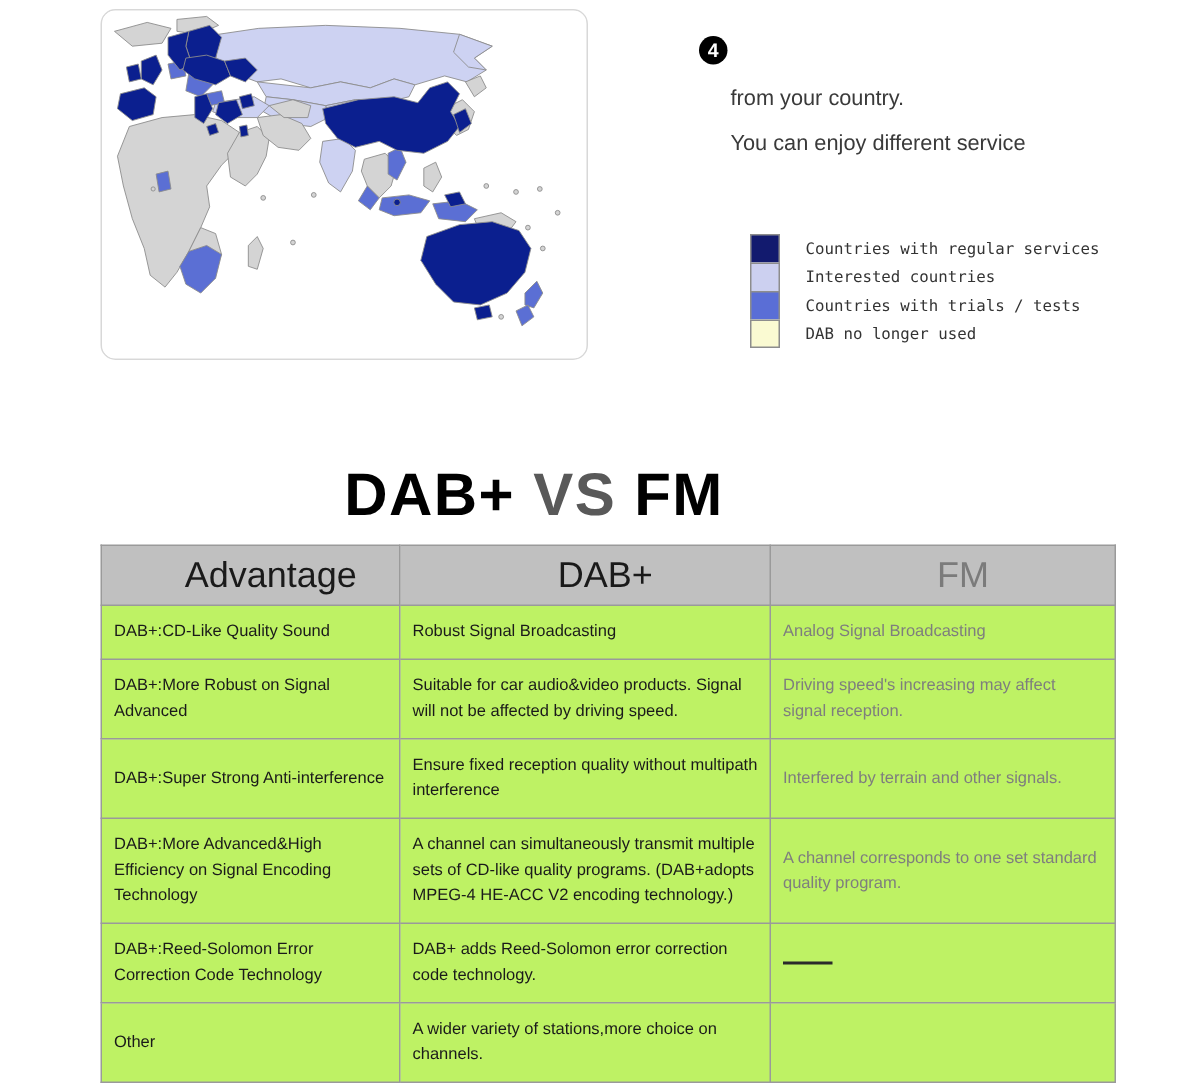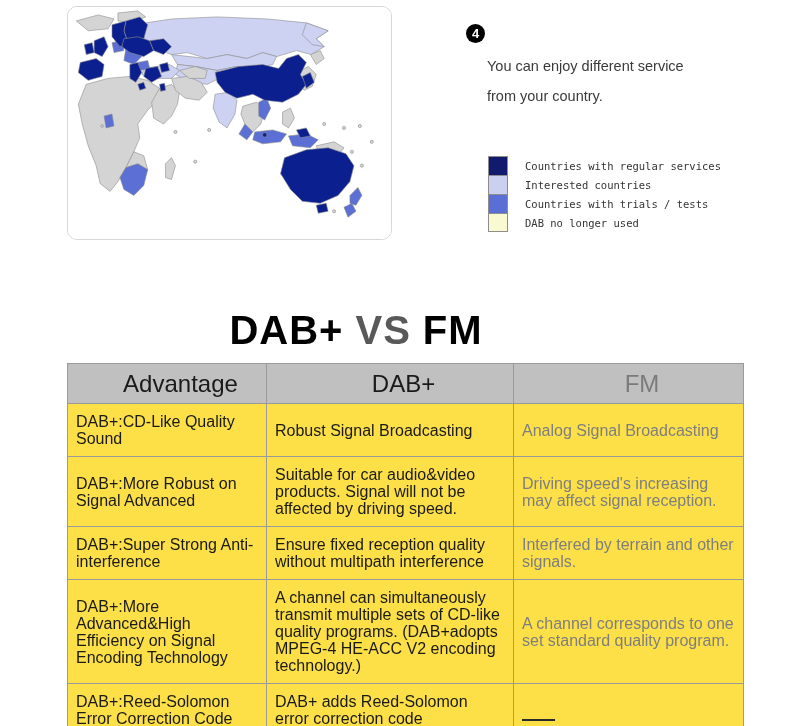--- a/index.html
+++ b/index.html
@@ -71,21 +71,21 @@
     margin-left: 21px;
     font-size: 14.5px;
     color: #3a3a3a;
     line-height: 30px;
   }
   #desc-block { margin-top: 8px; }
 
   
   #legend {
     position: absolute;
-    left: 488px;
+    left: 500px;
     top: 156px;
     width: 260px;
   }
   .legend-row {
     display: flex;
     align-items: center;
     height: 19px;
   }
   .legend-swatch {
     width: 20px;
@@ -143,23 +143,23 @@
     height: 40px;
     font-weight: normal;
     text-align: center;
     padding-left: 28px;
   }
   th.h-advantage { font-size: 24px; color: #1a1a1a; }
   th.h-dab       { font-size: 24px; color: #1a1a1a; }
   th.h-fm        { font-size: 24px; color: #7b7b7b; }
 
   #compare-table tbody td {
-    background: #fde047;
+    background: #bef264;
     padding: 9px 8px 9px 8px;
-    font-size: 16px;
+    font-size: 11px;
     line-height: 17px;
   }
   td.col-adv {
     color: #1a1a1a;
     padding-left: 9px;
   }
   td.col-dab {
     color: #1a1a1a;
     padding-left: 10px;
   }
@@ -285,22 +285,22 @@
         <path fill="#0b1f8f" d="M230,124 L240,122 L244,130 L234,132 Z"></path>
       </g>
     </svg>
   </div>
 
   <div id="info-block">
     <div id="heading-row">
       <div id="step-badge">4</div>
     </div>
     <div id="desc-block">
+      <div class="desc-line">from your country.</div>
       <div class="desc-line">You can enjoy different service</div>
-      <div class="desc-line">from your country.</div>
     </div>
   </div>
 
   <div id="legend">
     <div class="legend-row">
       <span class="legend-swatch" style="background:#121a6e"></span>
       <span class="legend-label">Countries with regular services</span>
     </div>
     <div class="legend-row">
       <span class="legend-swatch" style="background:#ccd0f0"></span>

